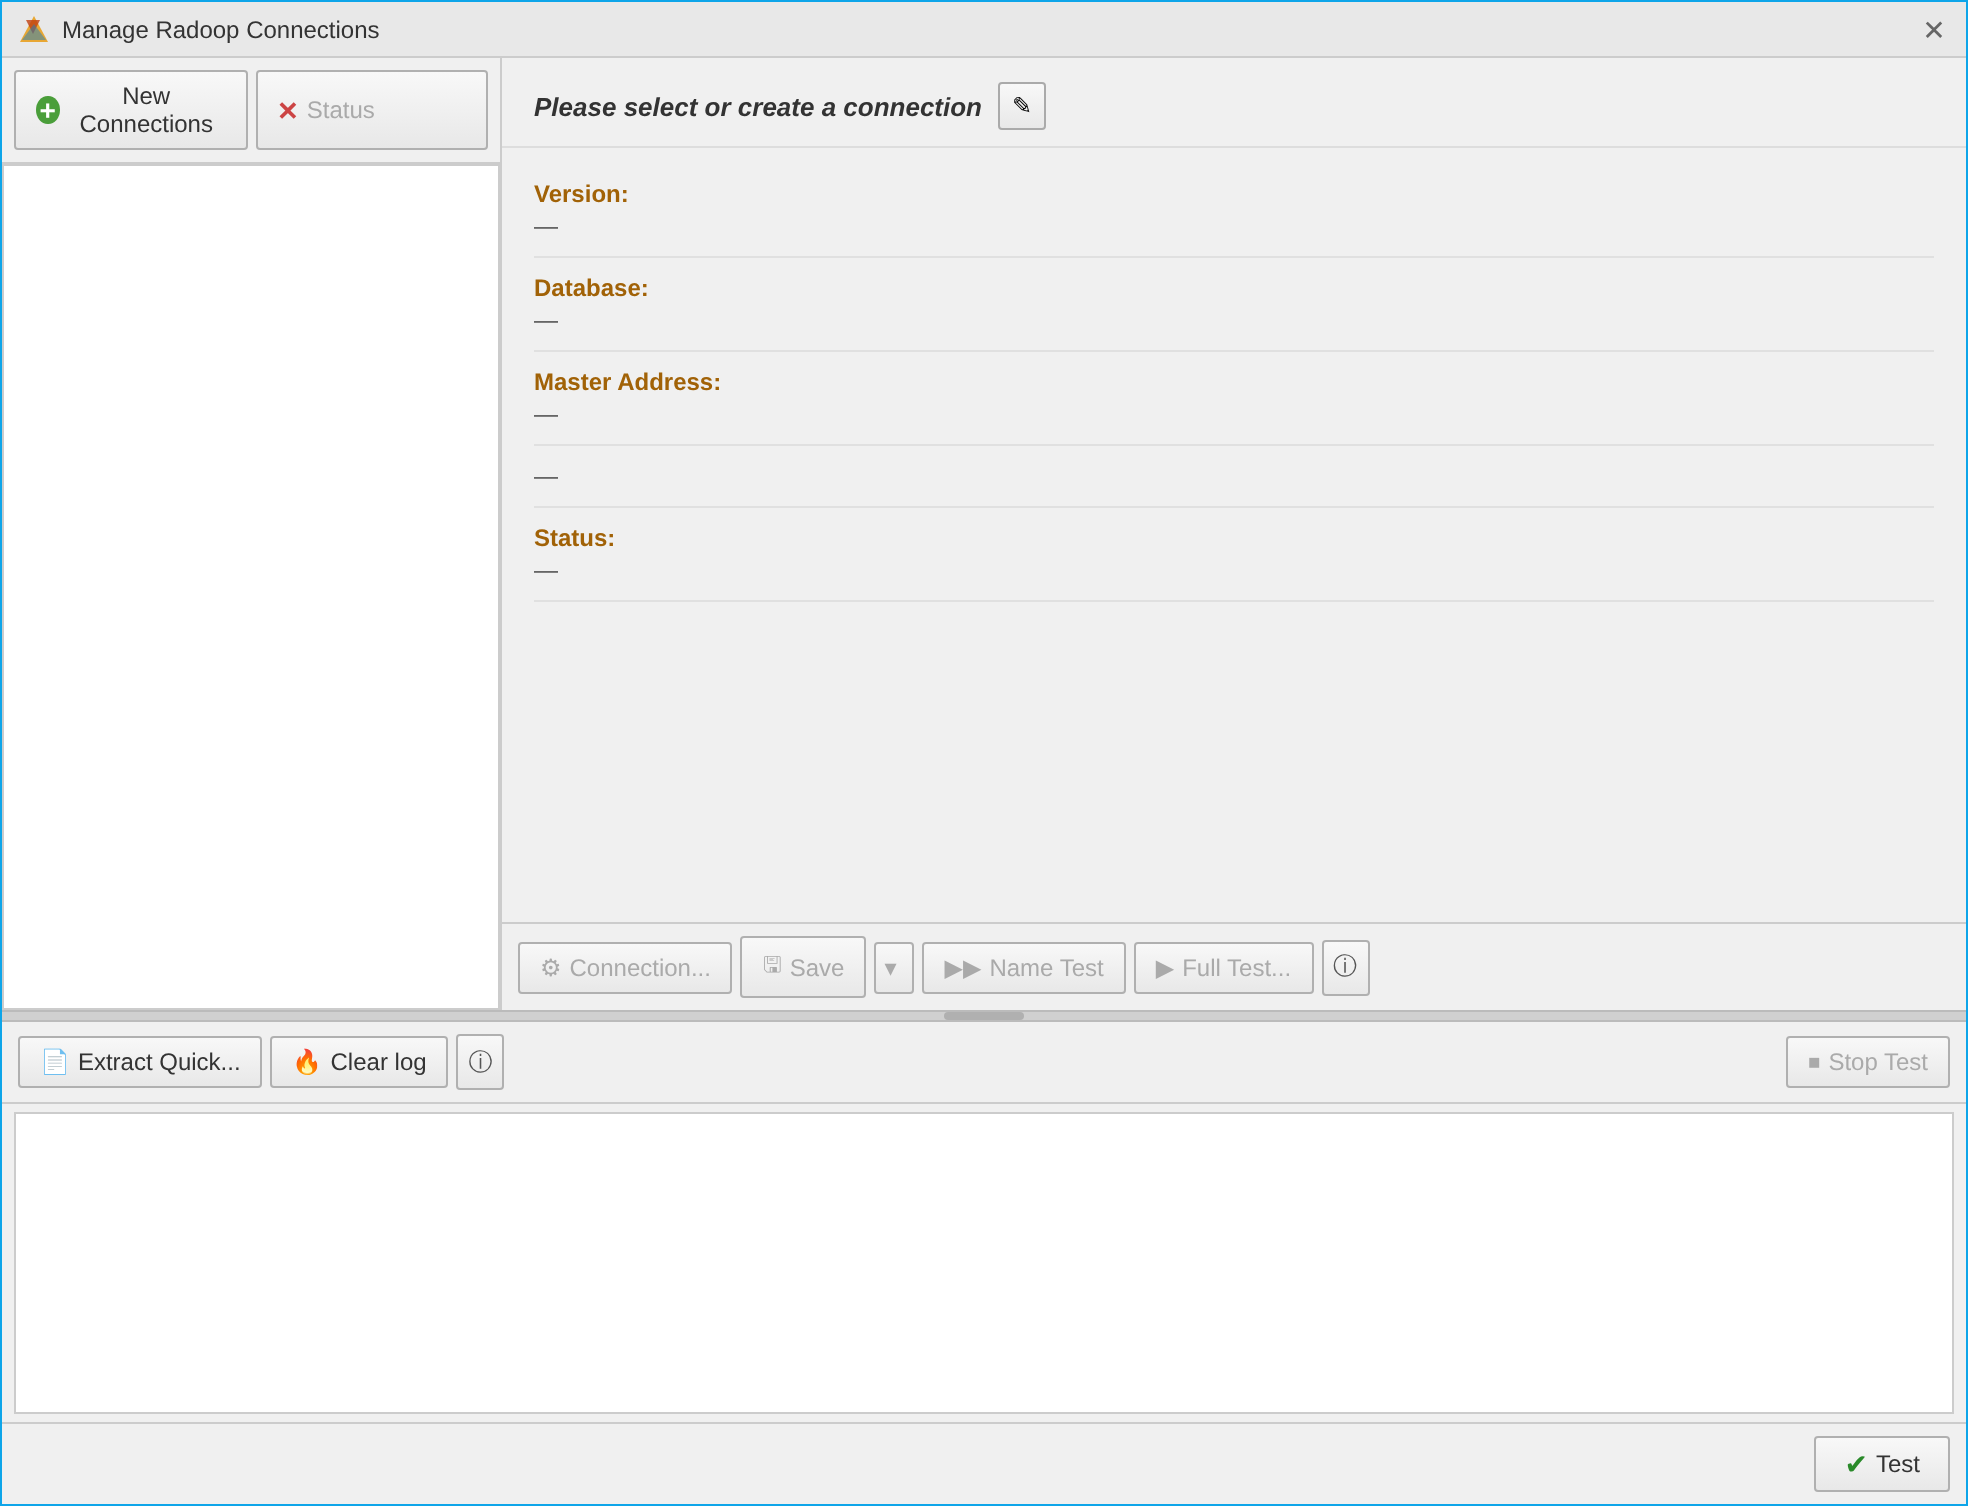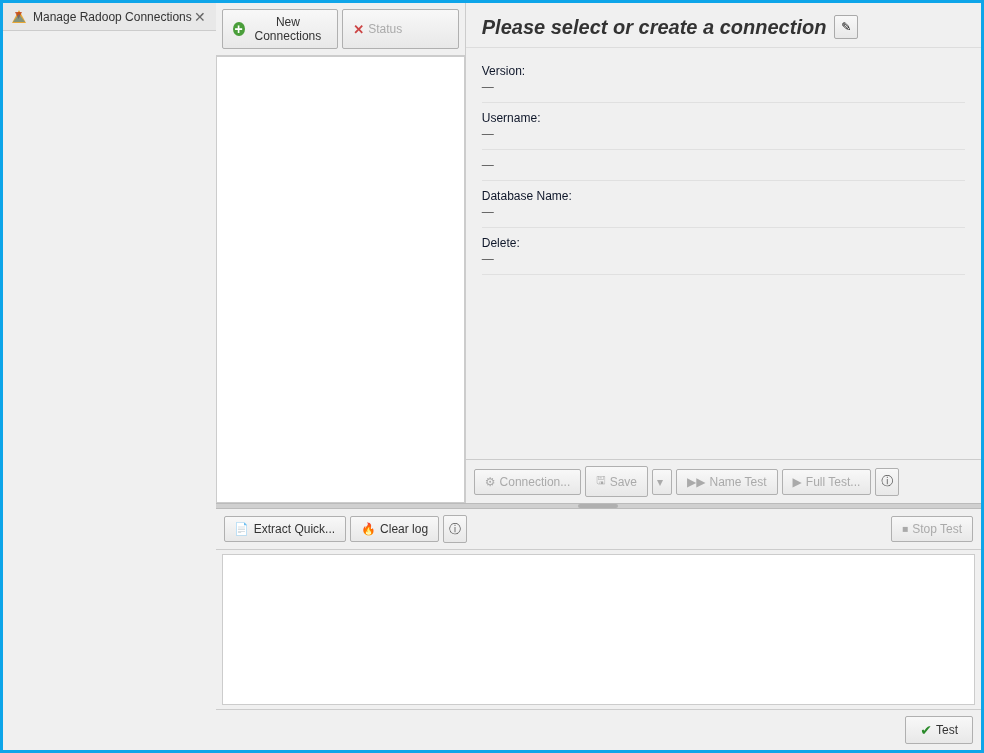--- a/index.html
+++ b/index.html
@@ -9,23 +9,23 @@
       background: #f0f0f0;
       width: 984px;
       height: 753px;
       overflow: hidden;
     }
 
     .window {
       width: 984px;
       height: 753px;
       background: #f0f0f0;
-      border: 3px solid #0ea5e9;
-      display: flex;
-      flex-direction: row;
+      border: 1px solid #0ea5e9;
+      display: flex;
+      flex-direction: column;
     }
 
     .title-bar {
       background: #e8e8e8;
       border-bottom: 1px solid #ccc;
       height: 28px;
       display: flex;
       align-items: center;
       padding: 0 8px;
       justify-content: space-between;
@@ -136,21 +136,21 @@
 
     .connection-header {
       padding: 12px 16px 8px;
       border-bottom: 1px solid #ddd;
       display: flex;
       align-items: center;
       gap: 8px;
     }
 
     .connection-title {
-      font-size: 20px;
+      font-size: 13px;
       font-weight: bold;
       color: #333;
       font-style: italic;
     }
 
     .edit-btn {
       width: 24px;
       height: 24px;
       border: 1px solid #aaa;
       background: linear-gradient(180deg, #f8f8f8, #e8e8e8);
@@ -167,22 +167,22 @@
       padding: 8px 16px;
       overflow-y: auto;
     }
 
     .detail-row {
       padding: 8px 0;
       border-bottom: 1px solid #e0e0e0;
     }
 
     .detail-label {
-      font-weight: normal;
-      color: #0f172a;
+      font-weight: bold;
+      color: #a16207;
       font-size: 12px;
       margin-bottom: 2px;
     }
 
     .detail-value {
       color: #555;
       font-size: 12px;
       padding-left: 0;
     }
 
@@ -356,32 +356,32 @@
             <span>✎</span>
           </button>
         </div>
 
         <div class="connection-details">
           <div class="detail-row">
             <div class="detail-label">Version:</div>
             <div class="detail-value">—</div>
           </div>
           <div class="detail-row">
-            <div class="detail-label">Username:</div>
+            <div class="detail-label">Database:</div>
+            <div class="detail-value">—</div>
+          </div>
+          <div class="detail-row">
+            <div class="detail-label">Master Address:</div>
             <div class="detail-value">—</div>
           </div>
           <div class="detail-row">
             <div class="detail-value">—</div>
           </div>
           <div class="detail-row">
-            <div class="detail-label">Database Name:</div>
-            <div class="detail-value">—</div>
-          </div>
-          <div class="detail-row">
-            <div class="detail-label">Delete:</div>
+            <div class="detail-label">Status:</div>
             <div class="detail-value">—</div>
           </div>
         </div>
 
         <div class="right-toolbar">
           <button class="btn btn-configure disabled">
             <span>⚙</span>
             <span>Connection...</span>
           </button>
           <button class="btn btn-save disabled">

